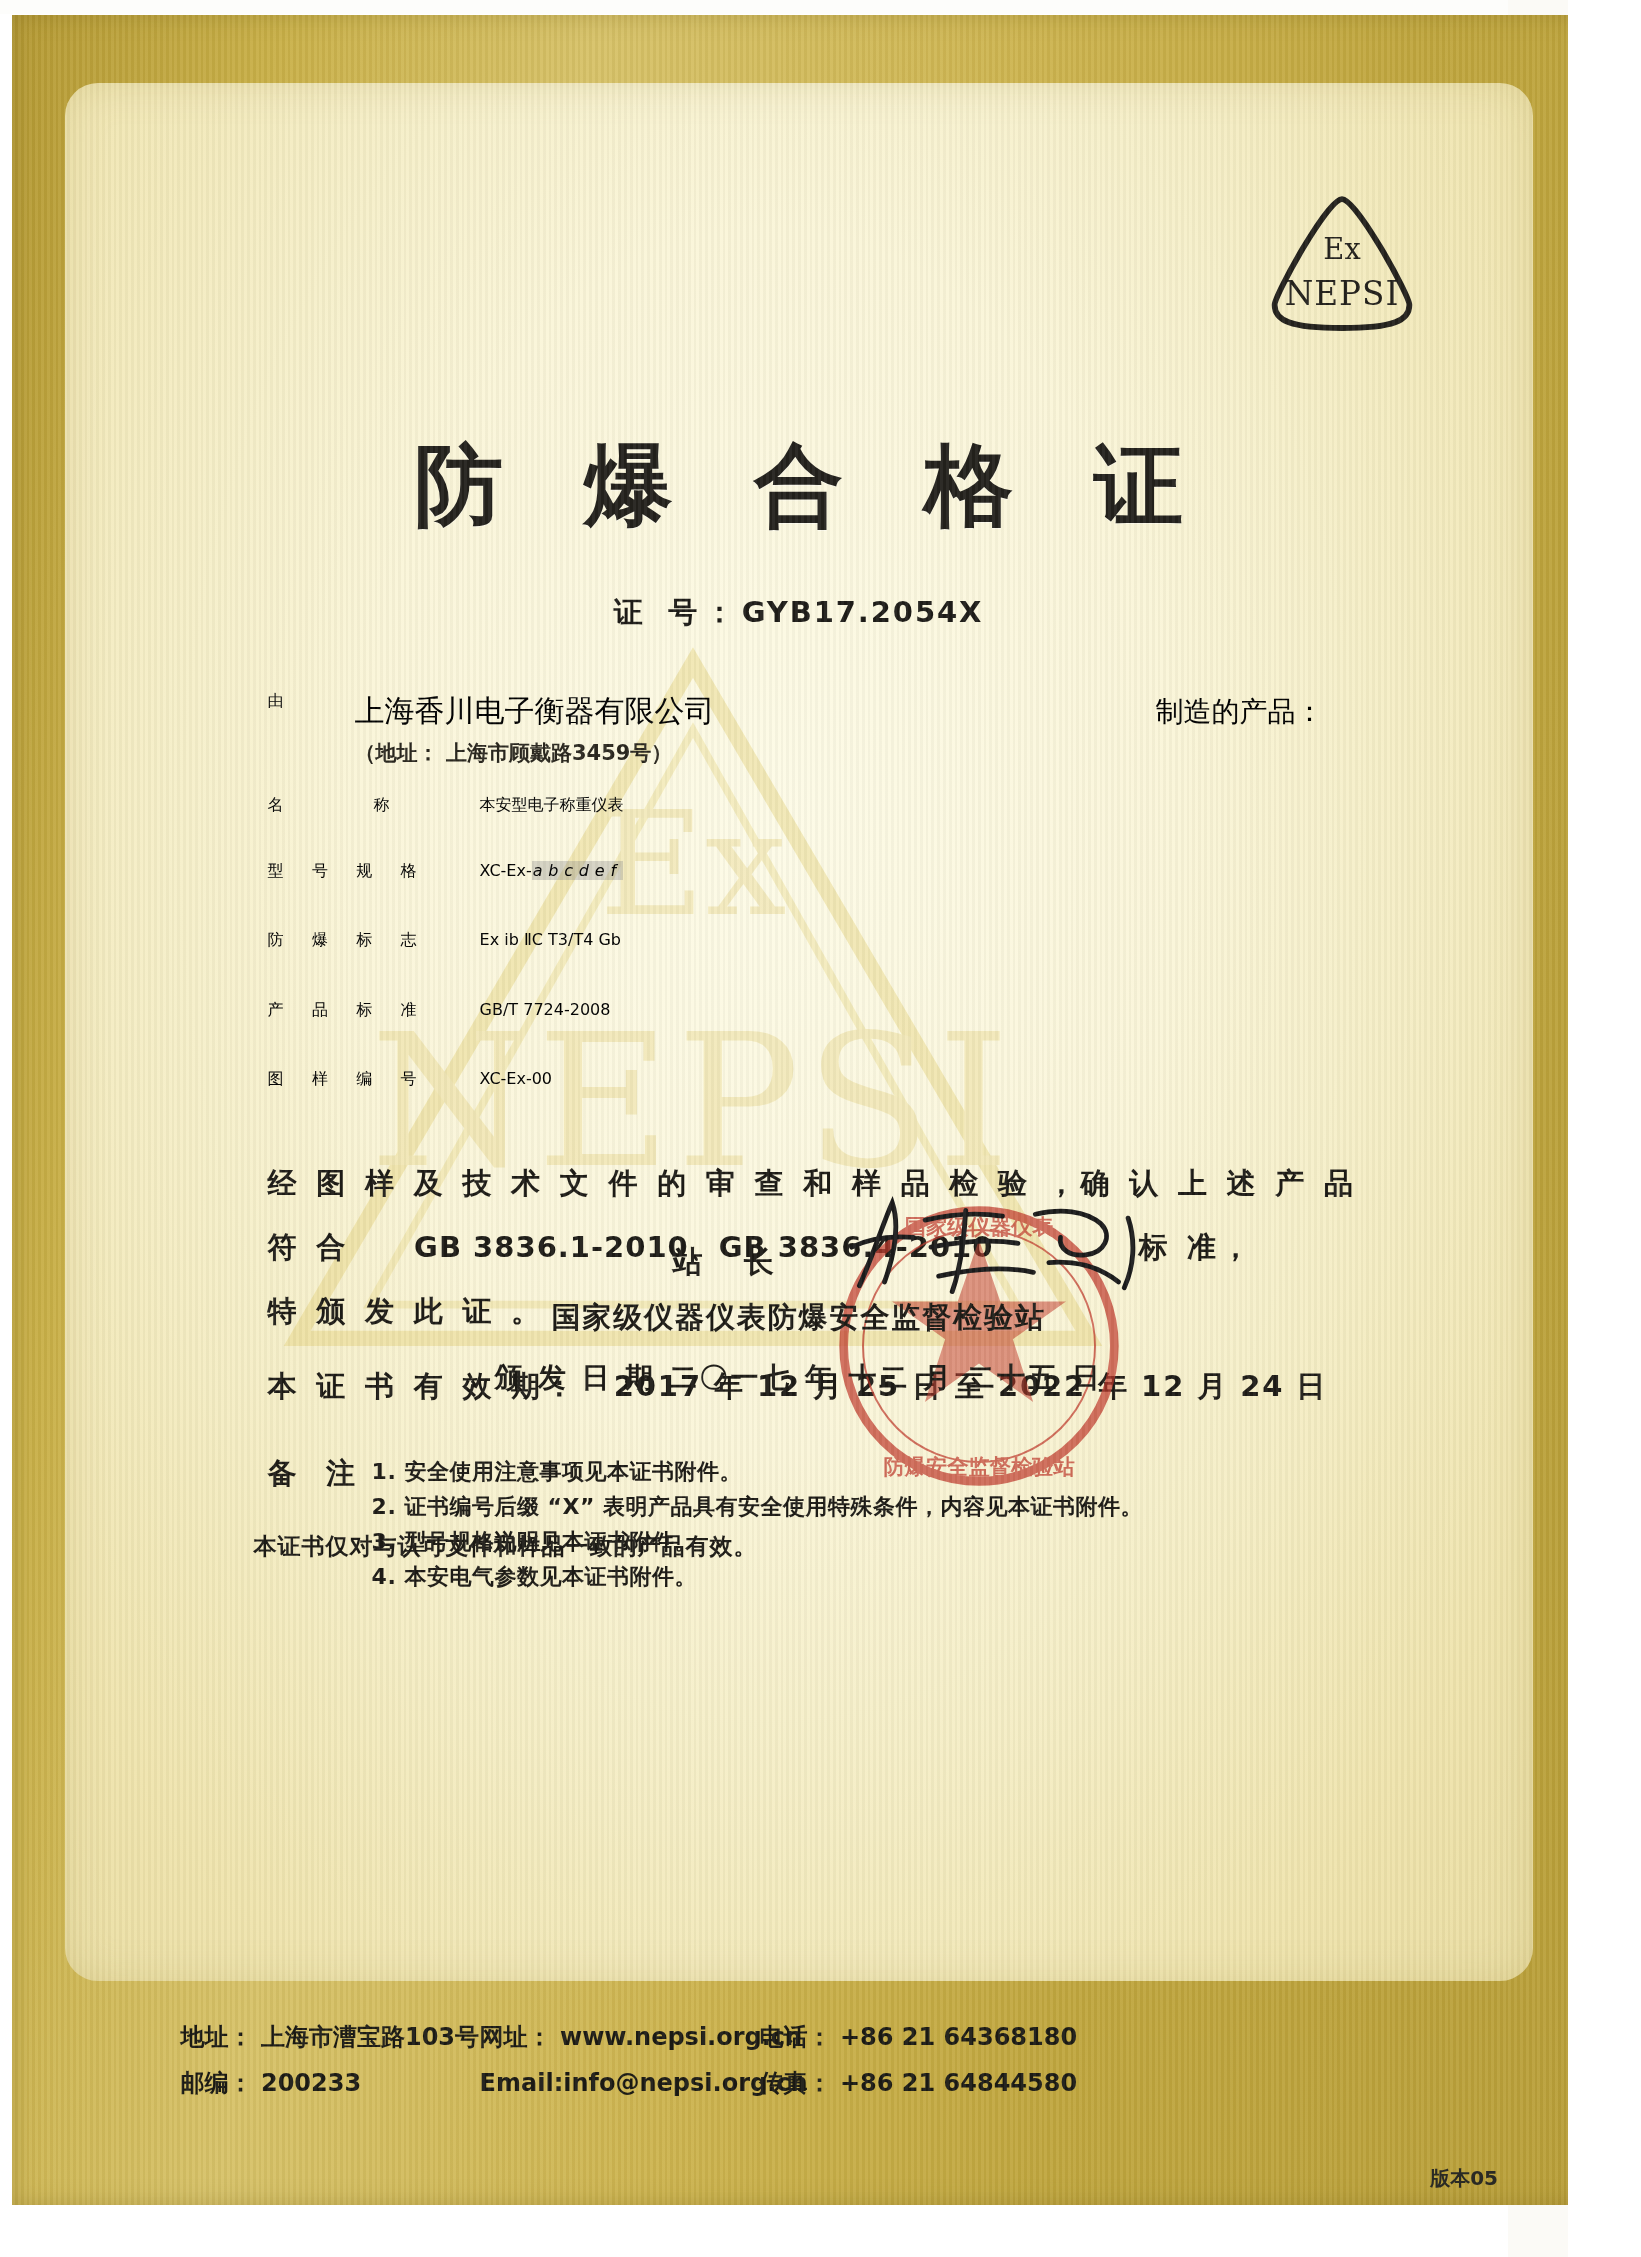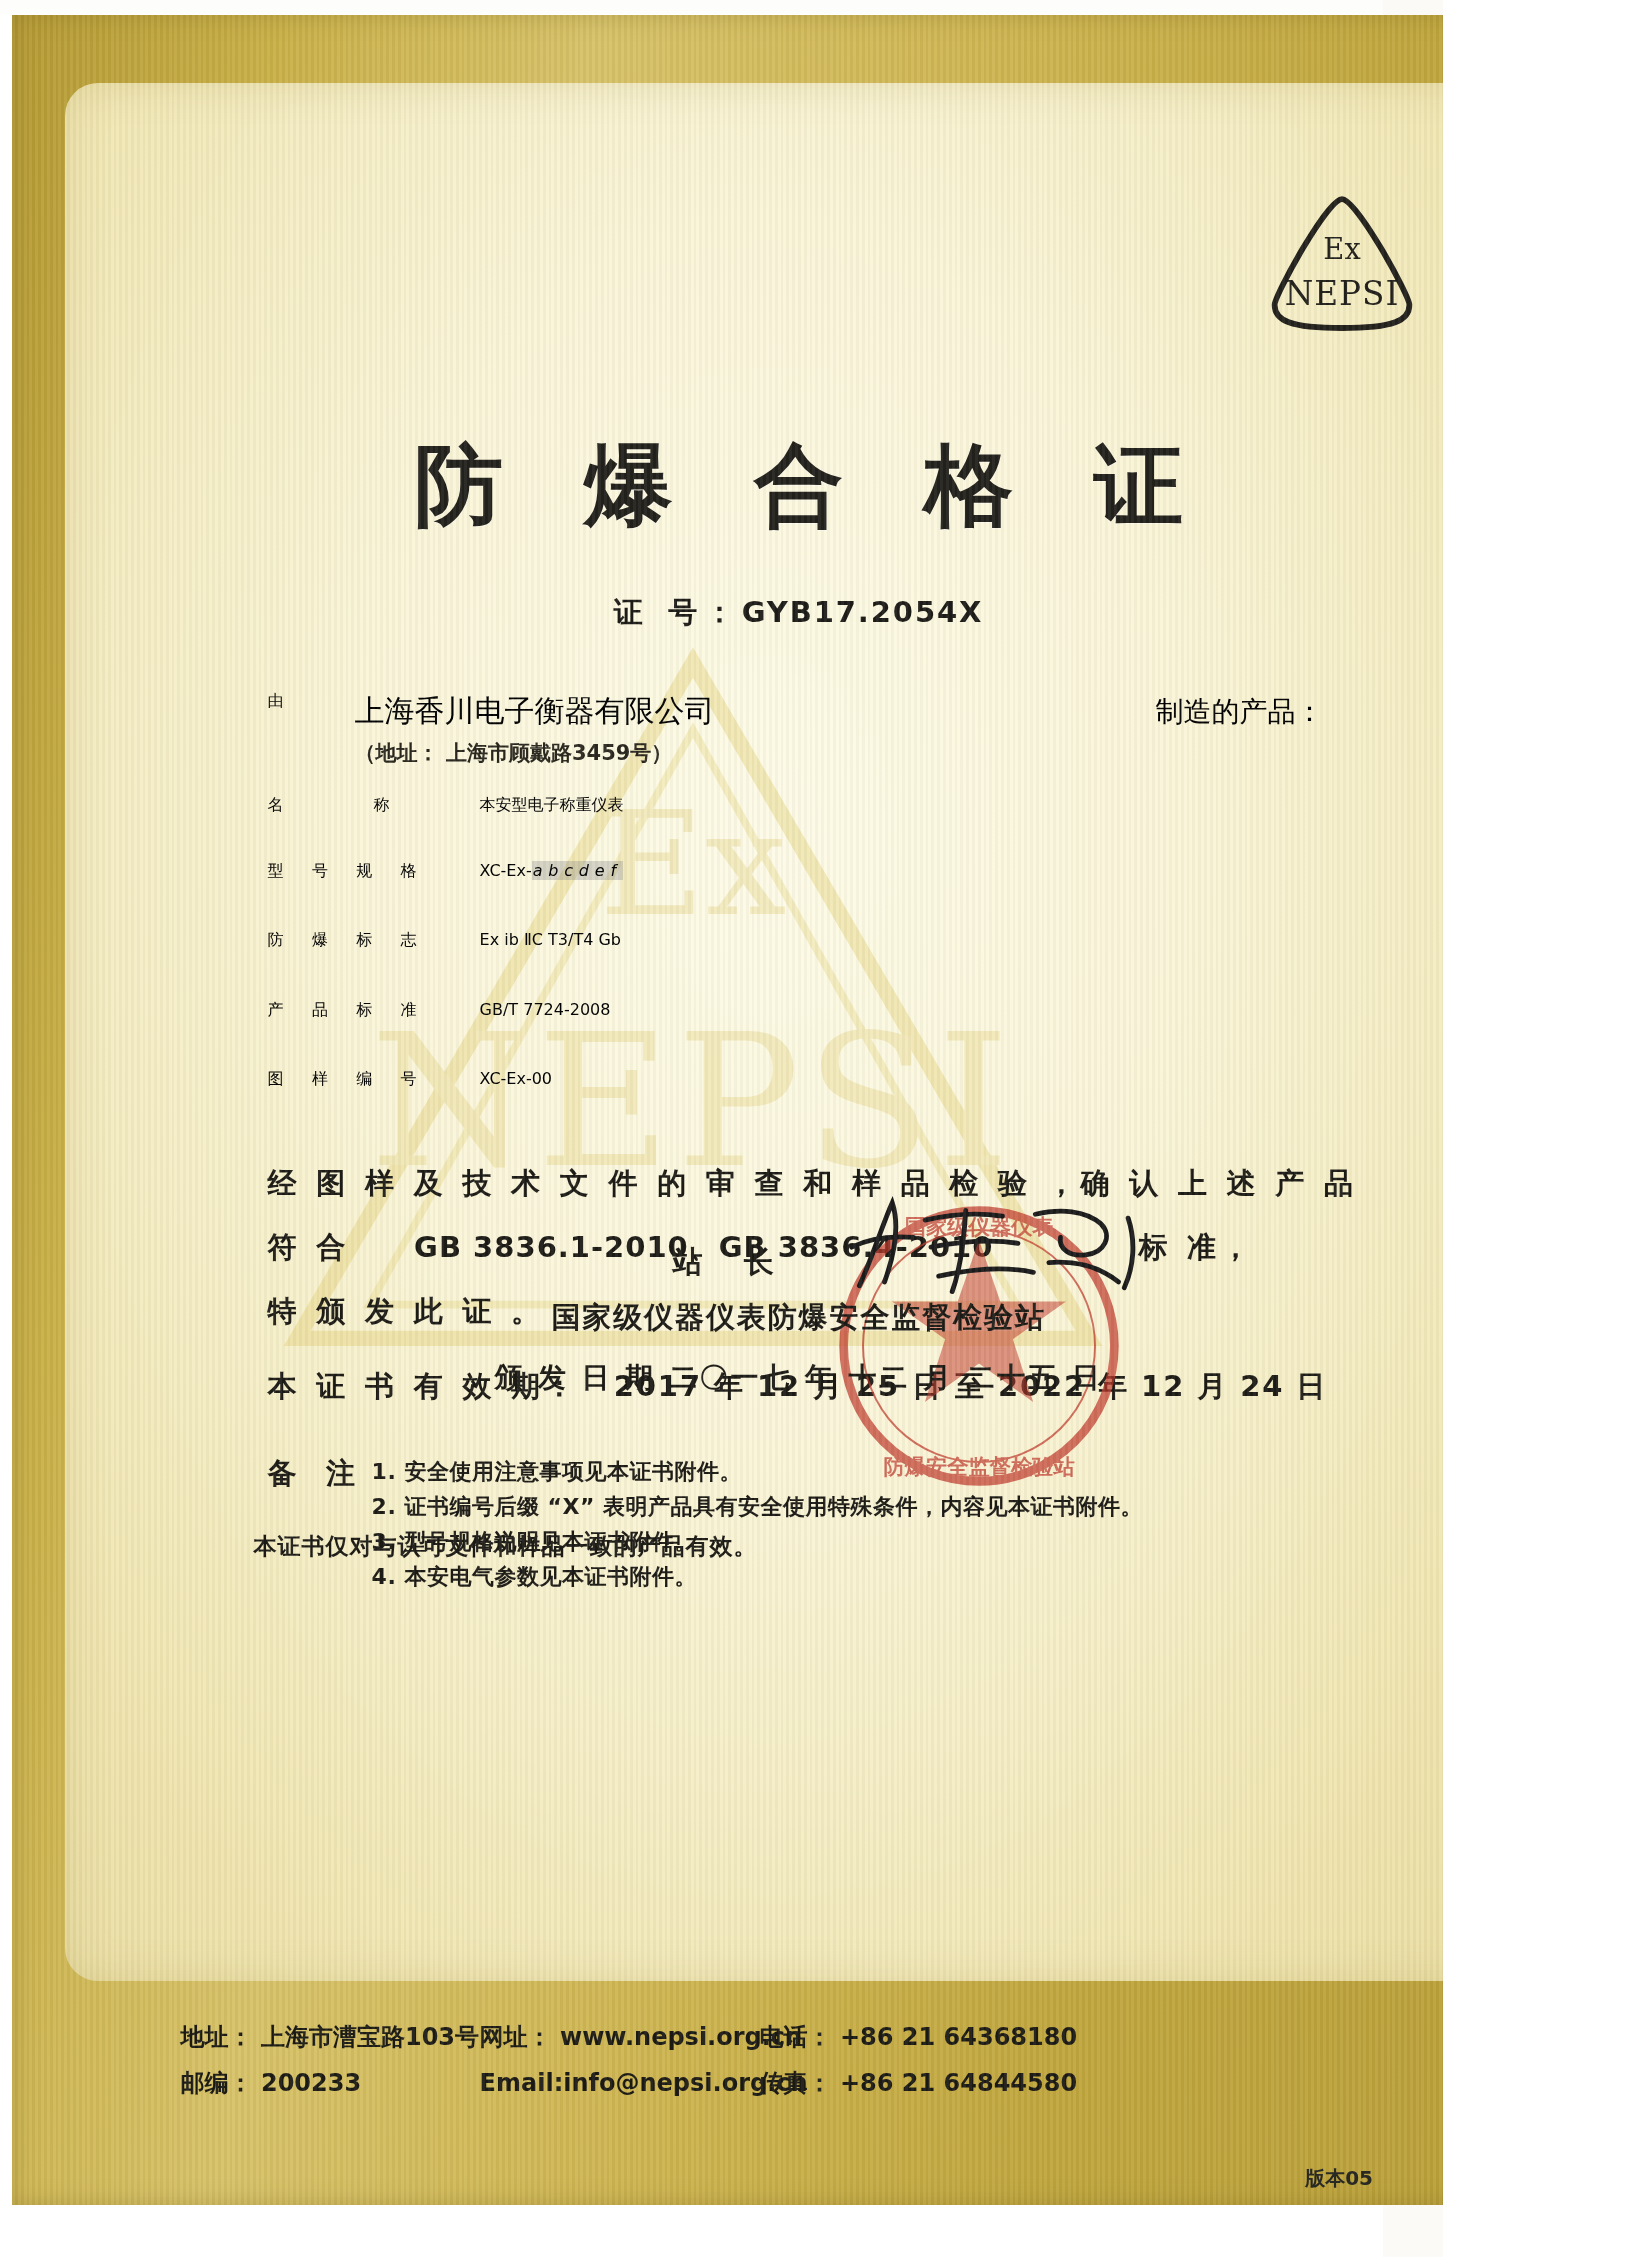--- a/index.html
+++ b/index.html
@@ -10,21 +10,21 @@
   body {
     width: 1641px;
     height: 2257px;
     font-family: "DejaVu Sans", "Liberation Sans", sans-serif;
     overflow: hidden;
   }
 
   
   #scan {
     position: relative;
-    width: 1443px;
+    width: 1568px;
     height: 2257px;
     background: #ffffff;
     overflow: hidden;
   }
 
   
   .scan-edge-top {
     position: absolute;
     left: 0; top: 0; width: 1641px; height: 13.5px;
     background: #fdfdfb;

